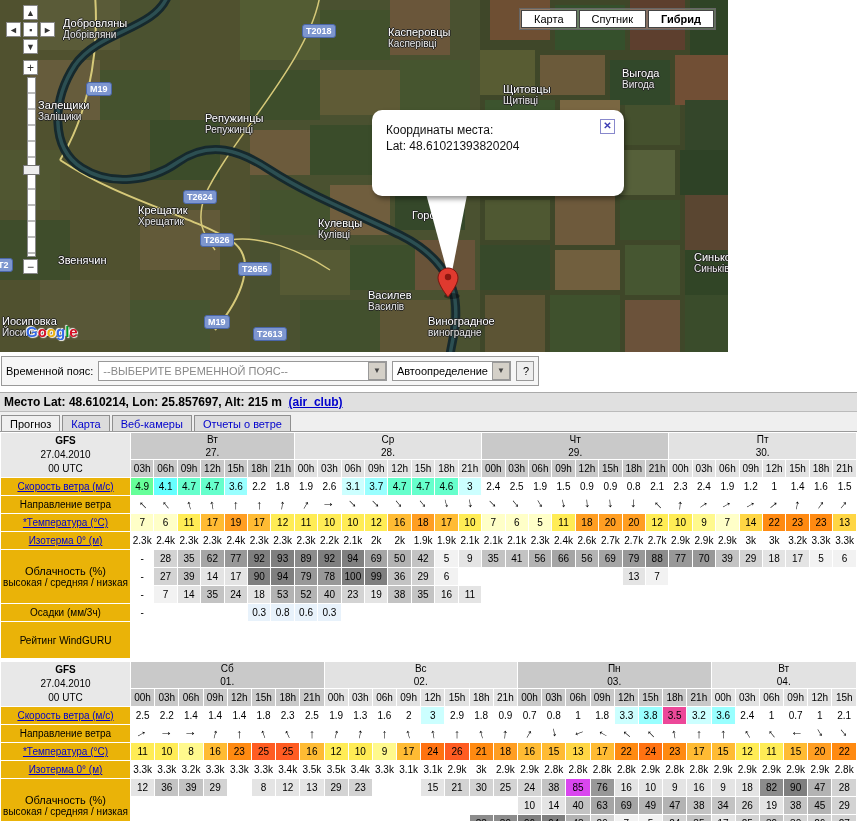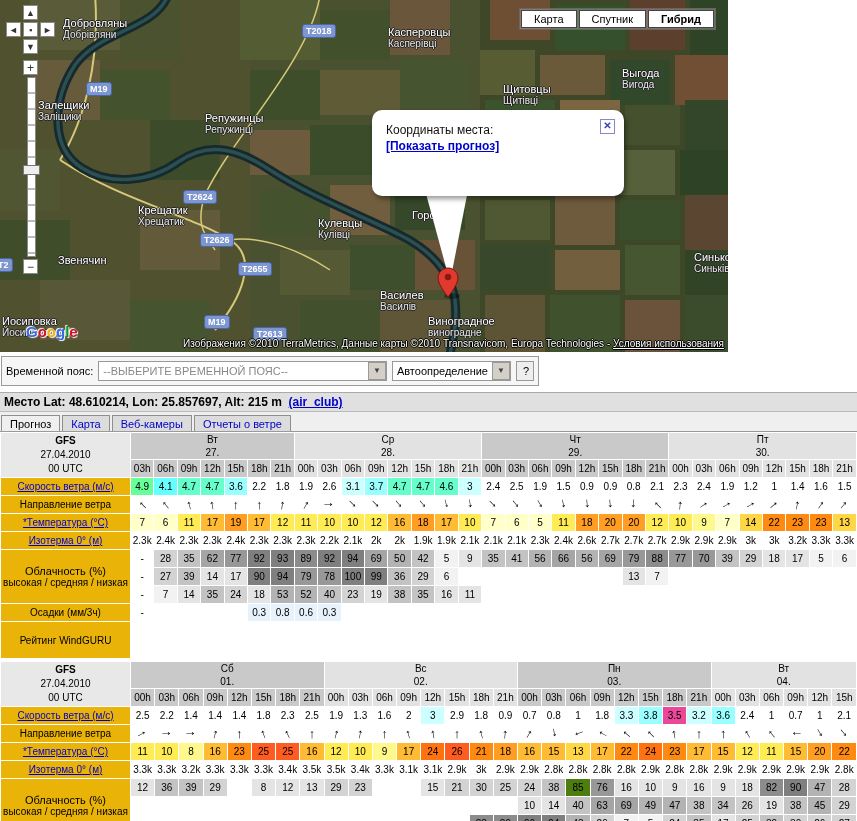--- a/index.html
+++ b/index.html
@@ -201,21 +201,21 @@
       <div class="plabel" style="left: 412px; top: 210px;">
         <div>Городок</div>
       </div>
       <div class="plabel" style="left: 58px; top: 255px;">
         <div>Звенячин</div>
       </div>
       <div class="plabel" style="left: 694px; top: 252px;">
         <div>Синьков</div>
         <div class="ua">Синьків</div>
       </div>
-      <div class="plabel" style="left: 380px; top: 290px;">
+      <div class="plabel" style="left: 368px; top: 290px;">
         <div>Василев</div>
         <div class="ua">Василів</div>
       </div>
       <div class="plabel" style="left: 428px; top: 316px;">
         <div>Виноградное</div>
         <div class="ua">виноградне</div>
       </div>
       <div class="plabel" style="left: 2px; top: 316px;">
         <div>Иосиповка</div>
         <div class="ua">Йосипівка</div>
@@ -238,27 +238,24 @@
 
   <svg class="marker" style="left:436px;top:266px" width="26" height="34">
     <ellipse cx="16" cy="30" rx="8" ry="3" fill="rgba(0,0,0,.35)"></ellipse>
     <path d="M12,2 C6.5,2 2,6.5 2,12 C2,19 12,31 12,31 C12,31 22,19 22,12 C22,6.5 17.5,2 12,2 Z" fill="#e03a2f" stroke="#7a150f" stroke-width="1"></path>
     <circle cx="12" cy="11" r="3.2" fill="#8c1710"></circle>
   </svg>
 
   <div class="bubble">
     <div class="bclose">✕</div>
     <div class="line">Координаты места:</div>
-    <div class="line"><a href="#">[Показать прогноз]</a></div>
+    <div class="line">Lat: 48.61021393820204</div>
   </div>
 
   <div class="glogo" id="glogo"><span style="color: rgb(51, 105, 232);">G</span><span style="color: rgb(213, 15, 37);">o</span><span style="color: rgb(238, 178, 17);">o</span><span style="color: rgb(51, 105, 232);">g</span><span style="color: rgb(0, 153, 37);">l</span><span style="color: rgb(213, 15, 37);">e</span></div>
-  <div class="attrib">
-    <span>Изображения ©2010 TerraMetrics, Данные карты ©2010 Transnavicom, Europa Technologies - </span><a href="#">Условия использования</a>
-  </div>
 </div>
 
 <div class="tzbar">
   <span style="white-space:nowrap">Временной пояс:</span>
   <div class="fakesel sel-tz">
     <span class="val">--ВЫБЕРИТЕ ВРЕМЕННОЙ ПОЯС--</span>
     <span class="arrowbox">▼</span>
   </div>
   <div class="fakesel sel-auto">
     <span class="val">Автоопределение</span>
@@ -881,21 +878,21 @@
           <td style="background: rgb(211, 211, 211);">29</td>
           <td style="background: rgb(211, 211, 211);">23</td>
           <td style="background: rgb(255, 255, 255);"></td>
           <td style="background: rgb(255, 255, 255);"></td>
           <td style="background: rgb(228, 228, 228);">15</td>
           <td style="background: rgb(211, 211, 211);">21</td>
           <td style="background: rgb(211, 211, 211);">30</td>
           <td style="background: rgb(211, 211, 211);">25</td>
           <td style="background: rgb(211, 211, 211);">24</td>
           <td style="background: rgb(195, 195, 195);">38</td>
-          <td style="background: #4d7c0f;">85</td>
+          <td style="background: #d946ef;">85</td>
           <td style="background: rgb(152, 152, 152);">76</td>
           <td style="background: rgb(228, 228, 228);">16</td>
           <td style="background: rgb(228, 228, 228);">10</td>
           <td style="background: rgb(228, 228, 228);">9</td>
           <td style="background: rgb(228, 228, 228);">16</td>
           <td style="background: rgb(228, 228, 228);">9</td>
           <td style="background: rgb(228, 228, 228);">18</td>
           <td style="background: rgb(140, 140, 140);">82</td>
           <td style="background: rgb(127, 127, 127);">90</td>
           <td style="background: rgb(179, 179, 179);">47</td>

